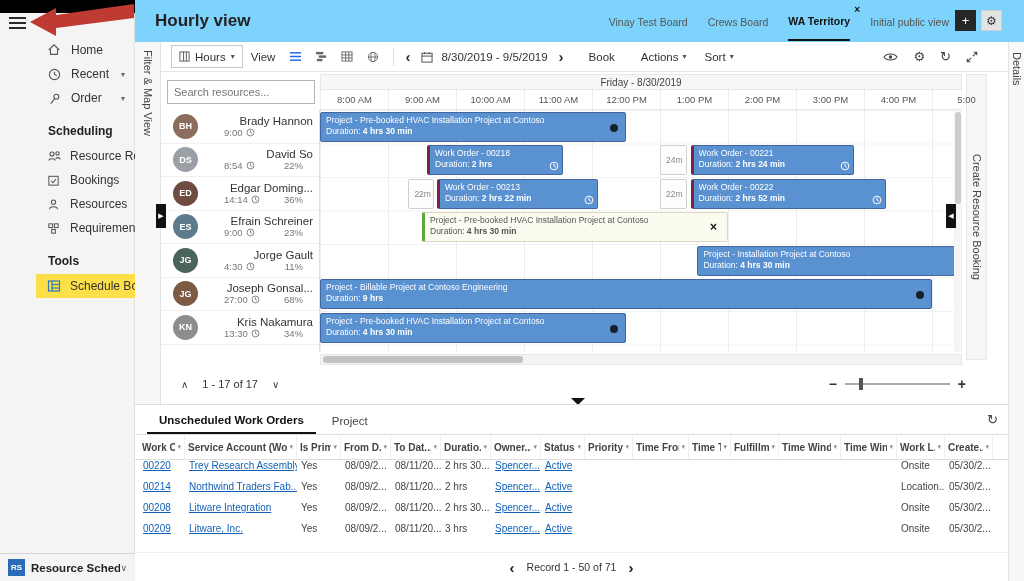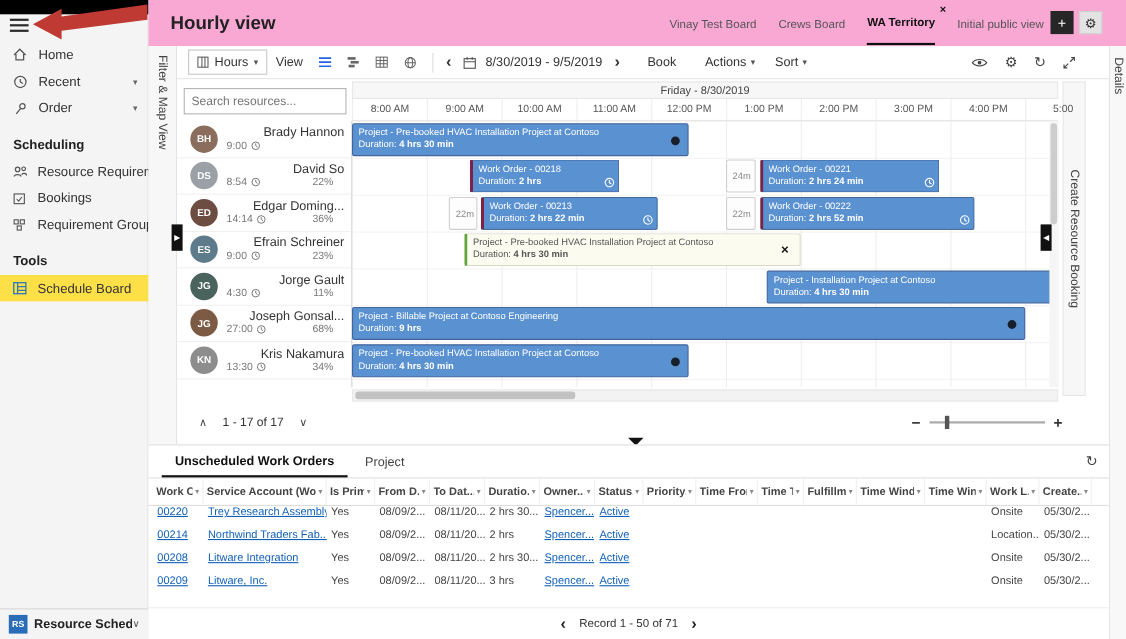--- a/index.html
+++ b/index.html
@@ -5,36 +5,36 @@
   *{margin:0;padding:0;box-sizing:border-box;}
   html,body{width:1024px;height:581px;overflow:hidden;font-family:"Liberation Sans","DejaVu Sans",sans-serif;background:#fff;color:#333;}
   #page{position:relative;width:1024px;height:581px;background:#fff;overflow:hidden;}
 
   
   #sidebar{position:absolute;left:0;top:0;width:135px;height:581px;background:#f4f4f4;border-right:1px solid #e1e1e1;}
   #sidebar-top-strip{position:absolute;left:0;top:0;width:135px;height:13px;background:#000;}
   #hamburger{position:absolute;left:9px;top:17px;width:17px;height:12px;}
   #hamburger div{height:2px;background:#2b2b2b;margin-bottom:3px;}
   #annot-arrow{position:absolute;left:28px;top:2px;z-index:60;pointer-events:none;}
-  #nav-top{position:absolute;left:0;top:38px;width:135px;}
+  #nav-top{position:absolute;left:0;top:38px;width:135px;padding-left:36px;}
   .nav-item{display:flex;align-items:center;height:24px;padding:0 10px;font-size:12px;color:#333;cursor:pointer;}
   .nav-item .ic{width:16px;height:16px;margin-right:9px;display:flex;align-items:center;justify-content:center;}
   .nav-item .lbl{flex:1;white-space:nowrap;overflow:hidden;}
   .nav-chev{font-size:8px;color:#666;}
   .grp-title{font-size:12px;font-weight:bold;color:#222;padding:14px 12px 6px;}
   .grp-item{display:flex;align-items:center;height:24px;padding:0 10px;font-size:12px;color:#333;cursor:pointer;white-space:nowrap;overflow:hidden;}
   .grp-item .ic{width:15px;height:15px;margin-right:9px;display:flex;align-items:center;justify-content:center;flex:none;}
   .grp-item.active{background:#fde047;}
   #sidebar-footer{position:absolute;left:0;bottom:0;width:135px;height:28px;border-top:1px solid #d6d6d6;display:flex;align-items:center;padding:0 8px;background:#f4f4f4;}
   #app-tile{width:17px;height:17px;background:#2b6cb8;color:#fff;font-size:8px;font-weight:bold;display:flex;align-items:center;justify-content:center;margin-right:6px;flex:none;}
   #app-name{font-size:11.5px;font-weight:bold;color:#222;white-space:nowrap;overflow:hidden;flex:1;}
   #app-expand{font-size:9px;color:#555;}
 
   
-  #main-header{position:absolute;left:135px;top:0;width:889px;height:42px;background:#f9a8d4;}
+  #main-header{position:absolute;left:135px;top:0;width:889px;height:42px;background:#7dd3fc;}
   #page-title{position:absolute;left:20px;top:11px;font-size:17px;font-weight:bold;color:#222;}
   #board-tabs{position:absolute;right:75px;top:0;height:42px;display:flex;align-items:center;gap:20px;}
   .btab{position:relative;font-size:10.5px;color:#555;padding:14px 0 12px;cursor:pointer;white-space:nowrap;}
   .btab.active{color:#111;font-weight:bold;border-bottom:2px solid #111;}
   .tab-close{position:absolute;top:3px;right:-10px;font-size:10px;color:#111;}
   #hdr-buttons{position:absolute;right:22px;top:10px;display:flex;gap:5px;}
   .hdr-btn{width:21px;height:21px;display:flex;align-items:center;justify-content:center;font-size:13px;cursor:pointer;}
   #add-board-btn{background:#262626;color:#fff;}
   #board-settings-btn{background:#e3e3e3;color:#333;border:1px solid #d0d0d0;font-size:12px;}
 
@@ -61,21 +61,21 @@
   .tb-text{cursor:pointer;display:flex;align-items:center;gap:4px;}
   #tb-right{margin-left:auto;display:flex;align-items:center;gap:15px;margin-right:20px;}
   #tb-right .uicon{font-size:13px;color:#444;cursor:pointer;line-height:1;}
 
   
   #search-box{position:absolute;left:167px;top:80px;width:148px;height:24px;border:1px solid #b5b5b5;display:flex;align-items:center;background:#fff;}
   #search-input{border:none;outline:none;flex:1;font-size:11px;padding:0 6px;font-family:inherit;color:#333;background:transparent;}
   #search-icon{width:22px;height:22px;display:flex;align-items:center;justify-content:center;}
   #resource-list{position:absolute;left:161px;top:110px;width:159px;height:242px;overflow:hidden;border-right:1px solid #e0e0e0;background:#fff;}
   .res-row{display:flex;align-items:center;height:33.5px;padding:0 6px 0 12px;border-bottom:1px solid #f0f0f0;cursor:pointer;}
-  .avatar{width:25px;height:25px;border-radius:50%;color:#fff;font-size:9px;font-weight:bold;display:flex;align-items:center;justify-content:center;margin-right:8px;flex:none;}
+  .avatar{width:25px;height:25px;border-radius:50%;color:#fff;font-size:9px;font-weight:bold;display:flex;align-items:center;justify-content:center;margin-right:26px;flex:none;}
   .res-info{flex:1;min-width:0;text-align:right;}
   .res-name{font-size:11.5px;color:#333;white-space:nowrap;overflow:hidden;}
   .res-sub{font-size:9.5px;color:#777;display:flex;align-items:center;gap:3px;}
   .res-pct{margin-left:auto;padding-right:10px;}
 
   
   #day-header{position:absolute;left:320px;top:74px;width:642px;height:16px;background:#f7f7f7;border:1px solid #e8e8e8;font-size:10px;color:#444;text-align:center;line-height:15px;}
   #time-header{position:absolute;left:320px;top:90px;width:642px;height:20px;display:flex;border-bottom:1px solid #e8e8e8;background:#fff;}
   .tcol{width:68px;flex:none;font-size:9.5px;color:#555;text-align:center;line-height:20px;border-left:1px solid #eee;white-space:nowrap;overflow:hidden;}
   #grid-body{position:absolute;left:320px;top:110px;width:642px;height:242px;background:#fff;overflow:hidden;
@@ -187,20 +187,29 @@
         <span class="lbl">Resource Requireme...</span>
       </div>
       <div class="grp-item">
         <span class="ic">
           <svg width="13" height="13" viewBox="0 0 14 14">
               <rect x="2" y="2.5" width="10" height="9.5" fill="none" stroke="#555" stroke-width="1.1"></rect>
               <path d="M4.5 7.5 L6.5 9.5 L9.5 5.5" fill="none" stroke="#555" stroke-width="1.1"></path>
             </svg>
         </span>
         <span class="lbl">Bookings</span>
+      </div>
+      <div class="grp-item">
+        <span class="ic">
+          <svg width="13" height="13" viewBox="0 0 14 14">
+              <circle cx="7" cy="4.5" r="2.3" fill="none" stroke="#555" stroke-width="1.1"></circle>
+              <path d="M2.8 12 c0-3.4 8.4-3.4 8.4 0" fill="none" stroke="#555" stroke-width="1.1"></path>
+            </svg>
+        </span>
+        <span class="lbl">Resources</span>
       </div>
       <div class="grp-item">
         <span class="ic">
           <svg width="13" height="13" viewBox="0 0 14 14">
               <rect x="2" y="2" width="4" height="4" fill="none" stroke="#555" stroke-width="1.1"></rect>
               <rect x="8" y="2" width="4" height="4" fill="none" stroke="#555" stroke-width="1.1"></rect>
               <rect x="5" y="8" width="4" height="4" fill="none" stroke="#555" stroke-width="1.1"></rect>
             </svg>
         </span>
         <span class="lbl">Requirement Groups</span>

